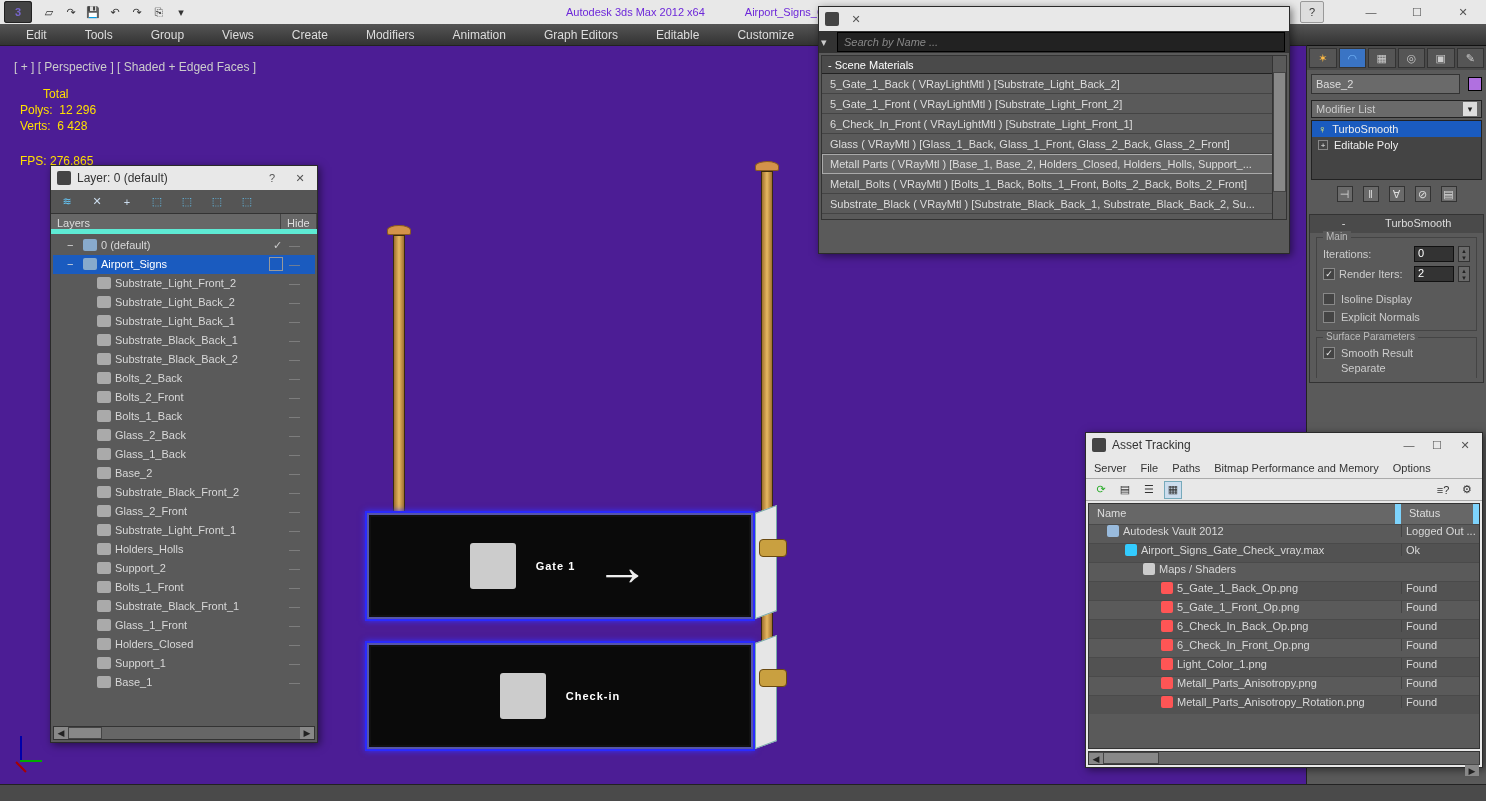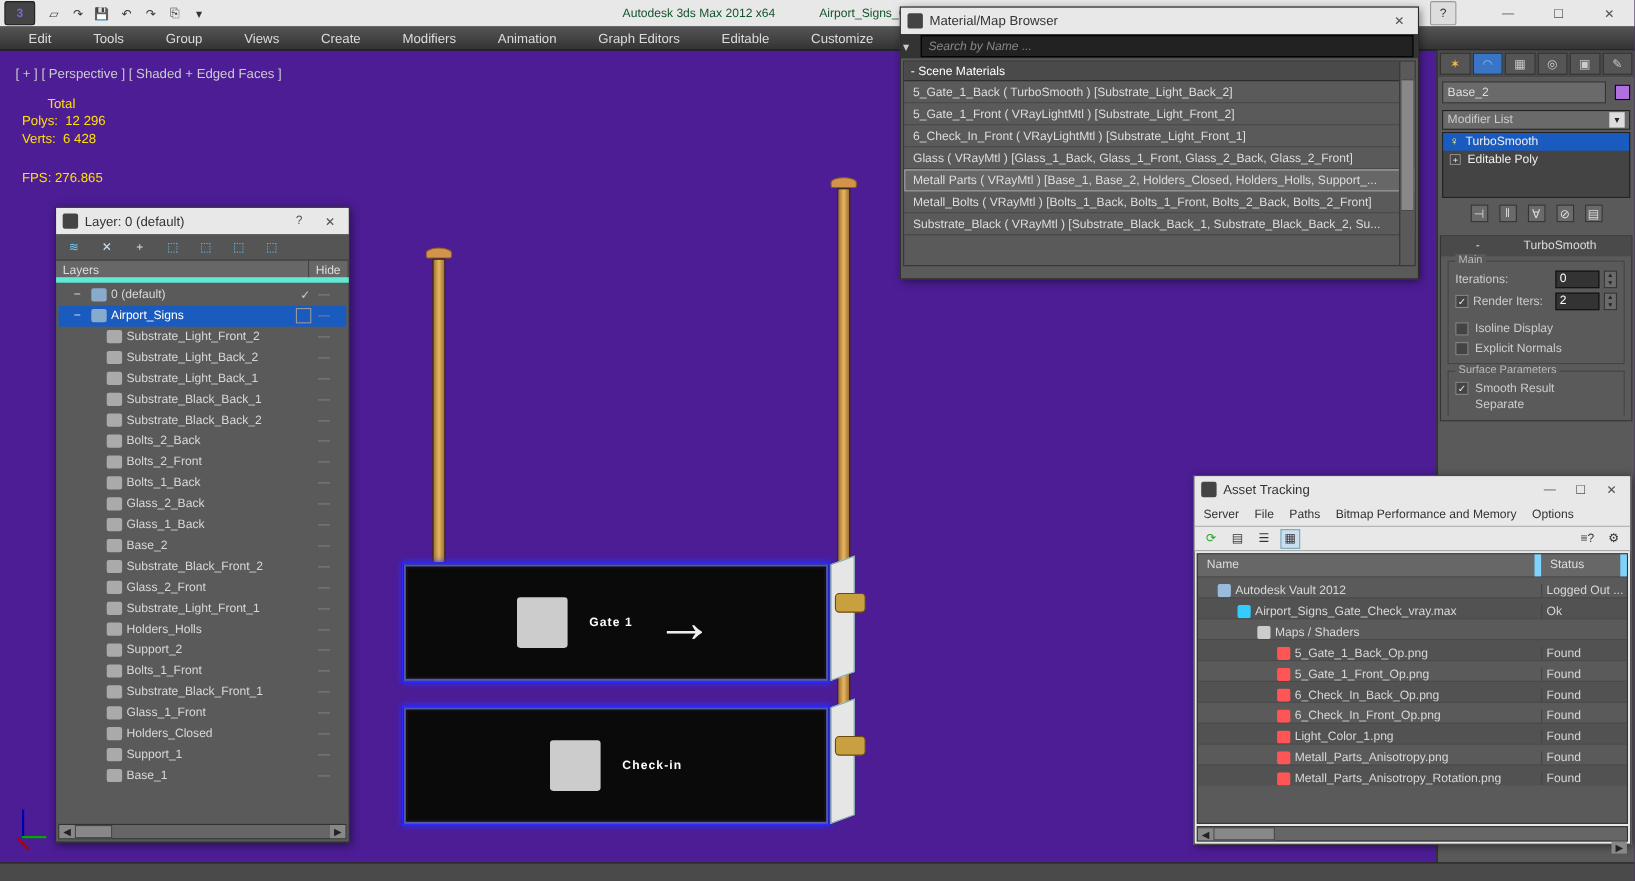--- a/index.html
+++ b/index.html
@@ -2,21 +2,21 @@
 <html><head>
 <meta charset="utf-8">
 <style>
   *{box-sizing:border-box;margin:0;padding:0;font-family:"Segoe UI",Tahoma,sans-serif;font-size:11px;user-select:none}
   body{background:#4a4a4a;width:1486px;height:801px;overflow:hidden;position:relative;color:#ccc}
   
   .titlebar{position:absolute;top:0;left:0;right:0;height:24px;background:#e8e8e8;display:flex;align-items:center}
   .titlebar .orb{width:28px;height:22px;margin:1px 4px;background:#444;border-radius:3px;display:flex;align-items:center;justify-content:center;color:#76c;font-weight:bold;box-shadow:inset 0 0 0 1px #222}
   .titlebar .qat{display:flex;gap:4px;padding:0 4px}
   .titlebar .qat span{width:18px;height:18px;display:inline-flex;align-items:center;justify-content:center;color:#333;border:1px solid transparent}
-  .titlebar .titletext{flex:1;text-align:center;color:#14532d;font-size:12px;display:flex;justify-content:center;gap:40px}
+  .titlebar .titletext{flex:1;text-align:center;color:#6d28d9;font-size:12px;display:flex;justify-content:center;gap:40px}
   .titlebar .winbtns{display:flex;height:24px}
   .titlebar .winbtns div{width:46px;display:flex;align-items:center;justify-content:center;color:#555}
   .titlebar .help{width:24px;height:22px;display:flex;align-items:center;justify-content:center;background:#ddd;border:1px solid #999;border-radius:2px;margin-right:4px;color:#333}
   
   .menubar{position:absolute;top:24px;left:0;right:0;height:22px;background:linear-gradient(#555,#333);display:flex;align-items:center;padding:0 20px;border-bottom:1px solid #111;gap:26px}
   .menubar span{color:#ddd;font-size:12px;padding:2px 6px}
   
   .vp{position:absolute;top:46px;left:0;right:180px;bottom:17px;background:#4c1d95;outline:1px solid #222}
   .vp .vplabel{position:absolute;top:14px;left:14px;color:#ccc;font-size:12px}
   .vp .stats{position:absolute;top:40px;left:20px;color:#ffe000;font-size:12px;line-height:16px;white-space:pre}
@@ -53,21 +53,21 @@
   .layer .row .li{width:14px;height:12px;margin:0 4px;display:inline-block}
   .layer .row .nm{flex:1;white-space:nowrap;overflow:hidden}
   .layer .row .cb{width:14px;height:14px;border:1px solid #999;margin-right:6px}
   .layer .row .eye{width:16px;color:#888;margin-right:10px}
   .layer .sb{position:absolute;bottom:2px;left:2px;right:2px;height:14px;background:#666;border:1px solid #333}
   .layer .sb .th{height:100%;width:34px;background:#888;border:1px solid #444}
   .layer .sb .ar{position:absolute;top:0;width:14px;height:12px;background:#888;display:flex;align-items:center;justify-content:center;font-size:9px;color:#222}
   
   .mat{color:#ddd}
   .mat .search{height:20px;background:#222;margin:2px;display:flex;align-items:center;padding:0 6px;border:1px solid #000;color:#888;font-style:italic}
-  .mat .ml{margin:2px;border:1px solid #333;height:187px;overflow:hidden;position:relative}
+  .mat .ml{margin:2px;border:1px solid #333;height:165px;overflow:hidden;position:relative}
   .mat .ml .top{background:#4a4a4a;height:18px;display:flex;align-items:center;padding:0 6px;color:#fff;border-bottom:1px solid #222}
   .mat .ml .itm{height:20px;display:flex;align-items:center;padding:0 8px;border-bottom:1px solid #444;background:#5a5a5a;white-space:nowrap;overflow:hidden;font-size:11px}
   .mat .ml .itm.sel{background:#676767;outline:1px solid #aaa;outline-offset:-1px}
   .mat .svs{position:absolute;right:0;top:0;bottom:0;width:14px;background:#5a5a5a;border-left:1px solid #333}
   .mat .svs .thb{height:120px;background:#888;border:1px solid #444;margin-top:16px}
   
   .cmdp{position:absolute;top:46px;right:0;width:180px;bottom:17px;background:#5a5a5a;border-left:1px solid #222}
   .cmdp .tabs{height:24px;display:flex;gap:2px;padding:2px;background:#4a4a4a}
   .cmdp .tabs span{flex:1;background:#555;display:flex;align-items:center;justify-content:center;border:1px solid #333}
   .cmdp .tabs span.on{background:#3a74c4}
@@ -91,21 +91,21 @@
   .cmdp .chk .b{width:12px;height:12px;border:1px solid #888;background:#444;display:flex;align-items:center;justify-content:center;font-size:9px;color:#eee}
   
   .asset .hdr2{height:22px;display:flex;align-items:center;color:#333;background:#e8e8e8;padding:0 8px;gap:14px;border-bottom:1px solid #aaa}
   .asset .tb{height:22px;background:#e8e8e8;display:flex;align-items:center;gap:6px;padding:0 6px;border-bottom:1px solid #aaa}
   .asset .tb span{width:18px;height:18px;display:inline-flex;align-items:center;justify-content:center;color:#333;border:1px solid transparent}
   .asset .tb span.on{background:#cde;border-color:#7ab}
   .asset .tbr{margin-left:auto;display:flex;gap:6px}
   .asset .ag{position:absolute;top:70px;left:2px;right:2px;bottom:18px;background:#5a5a5a;border:1px solid #333}
   .asset .ah{height:20px;background:#676767;display:flex;color:#ddd}
   .asset .ah div{padding:3px 8px;border-right:6px solid #7dd3fc}
-  .asset .ar{height:19px;display:flex;align-items:flex-end;color:#d8d8d8;border-top:1px solid #4a4a4a}
+  .asset .ar{height:19px;display:flex;align-items:flex-start;color:#d8d8d8;border-top:1px solid #4a4a4a}
   .asset .ar.dk{background:#525252}
   .asset .ar .n{flex:1;padding-left:6px;white-space:nowrap;overflow:hidden;display:flex;align-items:center;gap:4px}
   .asset .ar .s{width:78px;padding-left:4px;border-left:1px solid #444}
   .asset .ar .fi{width:12px;height:12px;display:inline-block}
   .asset .asb{position:absolute;left:2px;right:2px;bottom:2px;height:14px;background:#666;border:1px solid #333}
   .asset .asb .th{height:100%;width:56px;background:#888;border:1px solid #444}
   
   .status{position:absolute;left:0;right:0;bottom:0;height:17px;background:#4a4a4a;border-top:1px solid #222}
   .swatch{width:14px;height:14px;background:#b070e0;border:1px solid #000}
   .dd{border:1px solid #222;background:#6a6a6a;height:18px;display:flex;align-items:center;padding:0 4px;margin:2px 4px;justify-content:space-between}
@@ -182,21 +182,21 @@
     </div>
     <div class="end" style="left:404px;top:508px"></div>
   </div>
   <div class="axis">
       <div class="z"></div>
       <div class="y"></div>
       <div class="x"></div>
     </div>
 </div>
 
-<div class="win layer" style="left:50px;top:188px;width:268px;height:578px">
+<div class="win layer" style="left:50px;top:165px;width:268px;height:578px">
   <div class="hdr">
     <span class="ico"></span>
     <span class="t">Layer: 0 (default)</span>
     <span class="hb">?</span>
     <span class="hb">✕</span>
   </div>
   <div class="toolbar">
     <span style="color:#6cf">≋</span>
     <span>✕</span>
     <span>+</span>
@@ -406,33 +406,32 @@
   <div class="sb">
     <div class="ar" style="left:0">◀</div>
     <div class="th" style="margin-left:14px"></div>
     <div class="ar" style="right:0">▶</div>
   </div>
 </div>
 
 <div class="win mat" style="left:818px;top:6px;width:472px;height:248px">
   <div class="hdr">
     <span class="ico"></span>
-    <span class="t">Material/Map Browser</span>
     <span class="hb">✕</span>
   </div>
   <div style="display:flex;align-items:center;background:#333;height:22px;padding:0 2px">
     <span style="width:14px;color:#ccc">▾</span>
     <div class="search" style="flex:1">
         <span>Search by Name ...</span>
       </div>
   </div>
   <div class="ml">
     <div class="top">- Scene Materials</div>
     <div id="mat-items">
-        <div class="itm">5_Gate_1_Back ( TurboSmooth )  [Substrate_Light_Back_2]</div>
+        <div class="itm">5_Gate_1_Back ( VRayLightMtl )  [Substrate_Light_Back_2]</div>
         <div class="itm">5_Gate_1_Front ( VRayLightMtl )  [Substrate_Light_Front_2]</div>
         <div class="itm">6_Check_In_Front ( VRayLightMtl )  [Substrate_Light_Front_1]</div>
         <div class="itm">Glass ( VRayMtl )  [Glass_1_Back, Glass_1_Front, Glass_2_Back, Glass_2_Front]</div>
         <div class="itm sel">Metall Parts ( VRayMtl )  [Base_1, Base_2, Holders_Closed, Holders_Holls, Support_...</div>
         <div class="itm">Metall_Bolts ( VRayMtl )  [Bolts_1_Back, Bolts_1_Front, Bolts_2_Back, Bolts_2_Front]</div>
         <div class="itm">Substrate_Black ( VRayMtl )  [Substrate_Black_Back_1, Substrate_Black_Back_2, Su...</div>
       </div>
     <div class="svs">
         <div class="thb"></div>
       </div>

